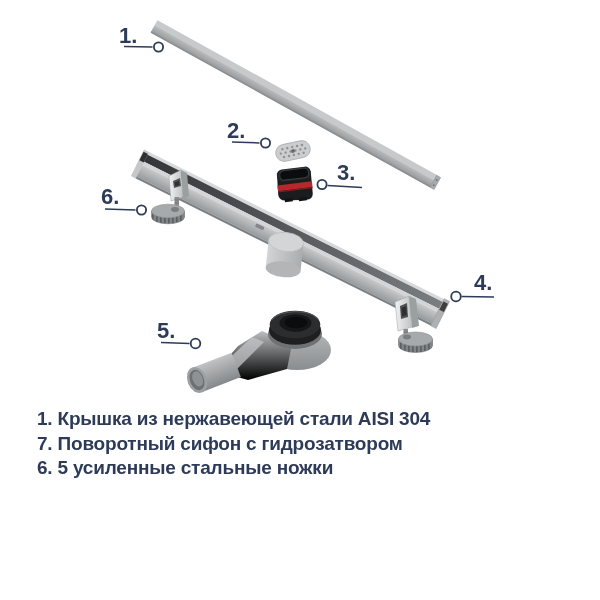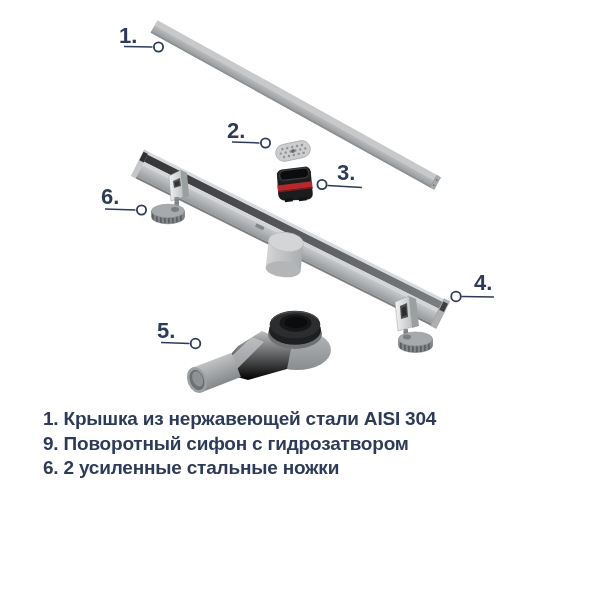--- a/index.html
+++ b/index.html
@@ -4,21 +4,21 @@
 <style>
   html,body{margin:0;padding:0;background:#ffffff;}
   .canvas{
     position:relative;width:600px;height:600px;background:#ffffff;overflow:hidden;
     font-family:"Liberation Sans",sans-serif;
   }
   .diagram-svg{position:absolute;left:0;top:0;}
   .legend{position:absolute;left:37px;top:407px;width:540px;}
   .legend-line{
     font-size:19px;line-height:24.5px;font-weight:700;color:#2d3b58;
-    letter-spacing:-0.2px;white-space:nowrap;margin-left:6px;
+    letter-spacing:-0.2px;white-space:nowrap;
   }
   .lbl{font-weight:700;font-size:22px;fill:#2d3b58;}
 </style>
 </head>
 <body>
 
 <div class="canvas">
 
   <svg class="diagram-svg" width="600" height="407" viewBox="0 0 600 407">
     <defs>
@@ -197,17 +197,17 @@
 
     <g>
       <text class="lbl" x="157" y="338">5.</text>
       <line x1="161" y1="342.5" x2="189.5" y2="343.5" stroke="#2d3b58" stroke-width="1.5"></line>
       <circle cx="195.5" cy="343.5" r="4.8" fill="#ffffff" stroke="#2d3b58" stroke-width="1.8"></circle>
     </g>
   </svg>
 
   <div class="legend">
     <div class="legend-line">1. Крышка из нержавеющей стали AISI 304</div>
-    <div class="legend-line">9. Поворотный сифон с гидрозатвором</div>
-    <div class="legend-line">6. 2 усиленные стальные ножки</div>
+    <div class="legend-line">7. Поворотный сифон с гидрозатвором</div>
+    <div class="legend-line">6. 5 усиленные стальные ножки</div>
   </div>
 
 </div>
 
 </body></html>

